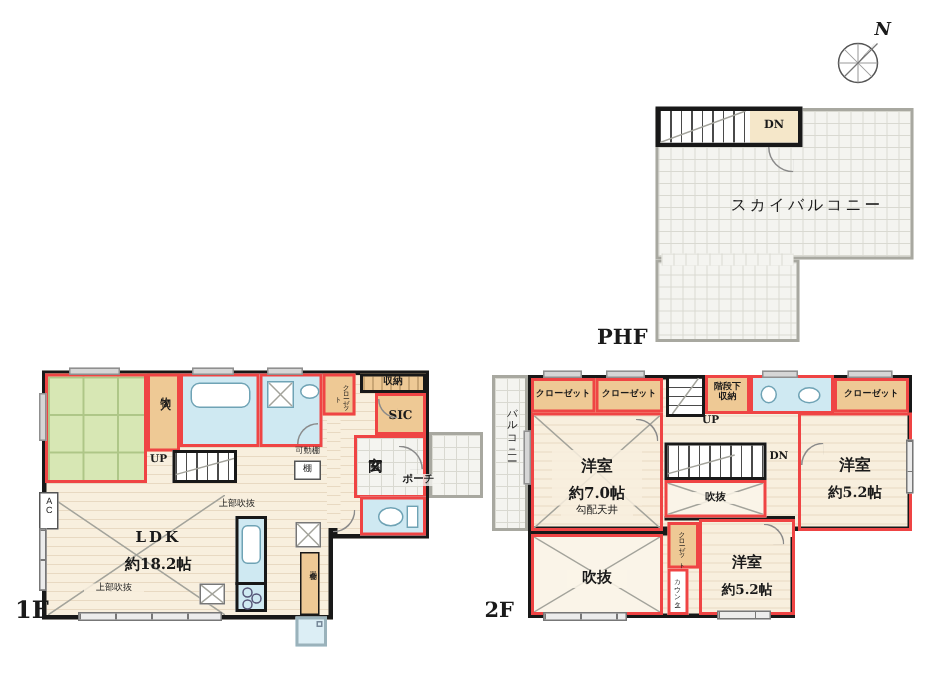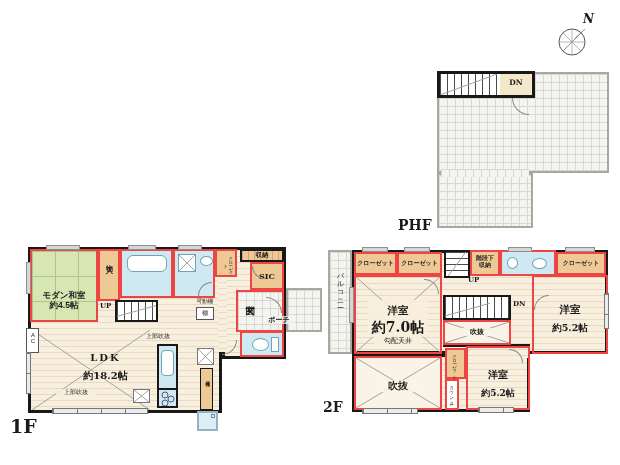--- a/index.html
+++ b/index.html
@@ -45,42 +45,39 @@
     <line x1="8" y1="9" x2="26" y2="27" stroke="#9a9a9a" stroke-width=".7"></line>
     <line x1="8" y1="27" x2="30" y2="5" stroke="#777" stroke-width=".8"></line>
     <polygon points="17,18 29,4 21,13" fill="#111"></polygon>
     <polygon points="17,18 9,26 13,22" fill="#777"></polygon>
   </svg>
   <div class="abs lbl serif b" style="left:583px;top:13px;font-size:12px;font-style:italic;">N</div>
 
   <div class="abs tile" style="left:437px;top:72px;width:172px;height:101px;border:2px solid #a8a8a0;"></div>
   <div class="abs tile" style="left:437px;top:173px;width:96px;height:55px;border:2px solid #a8a8a0;"></div>
   <div class="abs tile" style="left:441px;top:169px;width:88px;height:8px;"></div>
+  <div class="abs lbl" style="left:468px;top:131px;width:140px;font-size:10.5px;letter-spacing:2px;">スカイバルコニー</div>
 
   <div class="abs w3" style="left:437px;top:71px;width:98px;height:27px;background:#fff;">
     <div class="abs stairsH" style="left:0;top:0;width:60px;height:21px;"></div>
     <div class="abs" style="left:60px;top:0;width:32px;height:21px;background:#f5e7c9;"></div>
     <div class="abs lbl serif b" style="left:62px;top:5px;width:28px;font-size:7.5px;">DN</div>
     <svg class="x" viewBox="0 0 100 100" preserveAspectRatio="none">
         <line x1="0" y1="100" x2="62" y2="0"></line>
       </svg>
   </div>
   <div class="arc arc-bl" style="left:512px;top:98px;width:17px;height:17px;"></div>
 
   <div class="abs lbl serif b" style="left:398px;top:217px;font-size:14px;">PHF</div>
 
   <div class="abs wood w3" style="left:28px;top:247px;width:194px;height:166px;"></div>
   <div class="abs wood w3" style="left:222px;top:247px;width:64px;height:112px;"></div>
   <div class="abs wood" style="left:218px;top:252px;width:9px;height:100px;"></div>
 
   <div class="abs tatami w2" style="left:30px;top:249px;width:68px;height:73px;"></div>
-  <div class="abs lbl b" style="left:30px;top:291px;width:68px;font-size:8.5px;">
-    <span>モダン和室</span><br>
-    <span>約4.5帖</span>
-  </div>
 
   <div class="abs stor w2" style="left:98px;top:249px;width:22px;height:52px;">
     <div class="abs lbl v b" style="left:5px;top:8px;font-size:7px;">物入</div>
   </div>
 
   <div class="abs wet w2" style="left:120px;top:249px;width:53px;height:49px;">
     <div class="abs fixture" style="left:5px;top:4px;width:40px;height:17px;border-radius:6px;"></div>
   </div>
 
   <div class="abs wet w2" style="left:173px;top:249px;width:42px;height:49px;">
@@ -178,21 +175,21 @@
     <div class="abs" style="right:1px;top:1px;width:4px;height:4px;border:1px solid #789;"></div>
   </div>
 
   <div class="abs win" style="left:26px;top:262px;width:5px;height:32px;"></div>
   <div class="abs win" style="left:46px;top:245px;width:34px;height:5px;"></div>
   <div class="abs win" style="left:128px;top:245px;width:28px;height:5px;"></div>
   <div class="abs win" style="left:178px;top:245px;width:24px;height:5px;"></div>
   <div class="abs winV" style="left:26px;top:352px;width:5px;height:42px;"></div>
   <div class="abs winH" style="left:52px;top:408px;width:96px;height:6px;"></div>
 
-  <div class="abs lbl serif b" style="left:10px;top:416px;font-size:19px;text-align:right;">1F</div>
+  <div class="abs lbl serif b" style="left:10px;top:398px;font-size:16px;text-align:right;">1F</div>
 
   <div class="abs wood w3" style="left:352px;top:250px;width:256px;height:104px;"></div>
   <div class="abs wood w3" style="left:352px;top:354px;width:178px;height:58px;"></div>
   <div class="abs wood" style="left:446px;top:349px;width:82px;height:9px;"></div>
   <div class="abs" style="left:443px;top:344px;width:87px;height:3px;background:#181818;"></div>
 
   <div class="abs tile" style="left:328px;top:250px;width:24px;height:104px;border:2px solid #a8a8a0;">
     <div class="abs lbl v" style="left:6px;top:15px;font-size:7px;">バルコニー</div>
   </div>
 
@@ -203,21 +200,21 @@
     <div class="abs lbl b" style="left:0;top:6px;width:41px;font-size:6px;">クローゼット</div>
   </div>
 
   <div class="abs w2" style="left:354px;top:275px;width:88px;height:79px;">
     <svg class="x" viewBox="0 0 100 100" preserveAspectRatio="none">
         <line x1="0" y1="0" x2="100" y2="100"></line>
         <line x1="100" y1="0" x2="0" y2="100"></line>
       </svg>
     <div class="abs lbl serif b" style="left:12px;top:23px;width:60px;background:rgba(248,239,222,.85);">
       <span style="font-size:10.5px;">洋室</span><br>
-      <span style="font-size:14px;text-align:center;">約7.0帖</span>
+      <span style="font-size:10px;text-align:center;">約7.0帖</span>
     </div>
     <div class="abs lbl" style="left:18px;top:60px;width:48px;font-size:7px;background:rgba(248,239,222,.85);">勾配天井</div>
   </div>
   <div class="arc arc-tr" style="left:424px;top:279px;width:15px;height:15px;"></div>
 
   <div class="abs w2" style="left:354px;top:356px;width:88px;height:54px;background:#faf4e8;">
     <svg class="x" viewBox="0 0 100 100" preserveAspectRatio="none">
         <line x1="0" y1="0" x2="100" y2="100"></line>
         <line x1="100" y1="0" x2="0" y2="100"></line>
       </svg>

